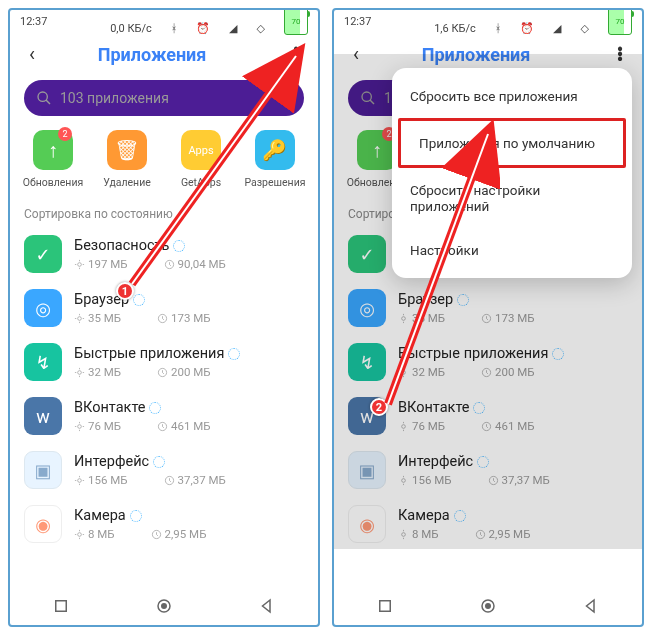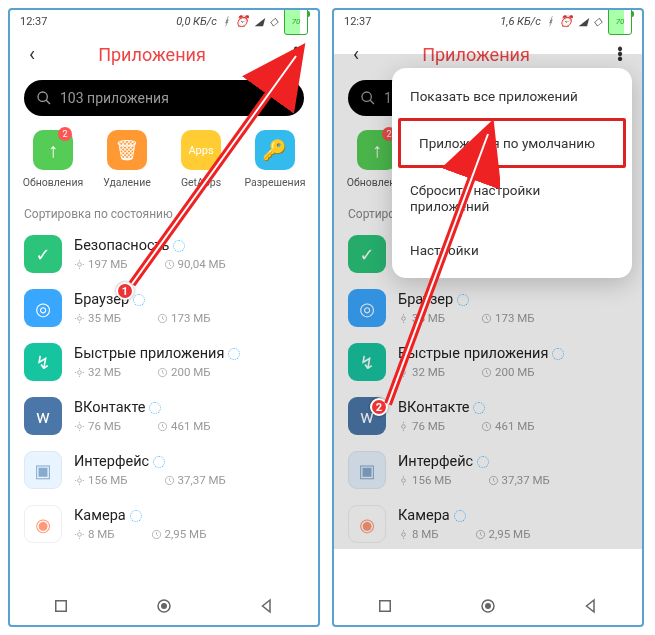--- a/index.html
+++ b/index.html
@@ -7,36 +7,36 @@
   .phone {
     width: 312px; height: 619px;
     border: 2px solid #5aa0d0; border-radius: 4px;
     background: #fff; position: relative; overflow: hidden;
     display: flex; flex-direction: column;
   }
   .statusbar {
     height: 22px; display: flex; justify-content: space-between; align-items: center;
     padding: 0 10px; font-size: 11px; color: #444;
   }
-  .sb-right { display: flex; gap: 6px; align-items: center; font-style: italic; }
+  .sb-right { display: flex; gap: 19px; align-items: flex-end; }
   .battery {
     width: 24px; height: 28px; border: 1px solid #3a3; border-radius: 3px;
     position: relative; display:flex; align-items:center; justify-content:center;
     font-size:8px; color:#2a2; background:linear-gradient(to right,#aaffaa 70%,#fff 70%);
   }
   .battery::after{content:"";position:absolute;right:-3px;top:3px;width:2px;height:6px;background:#3a3;border-radius:0 2px 2px 0;}
   .titlebar {
     display:flex; align-items:center; height:44px; padding:0 10px;
   }
   .back { width:24px; text-align:center; font-size:20px; color:#333; }
-  .title { flex:1; text-align:center; font-size:18px; font-weight:400; color:#ef4444; margin-left:-24px; }
+  .title { flex:1; text-align:center; font-size:18px; font-weight:700; color:#3b82f6; margin-left:-24px; }
   .kebab { width:24px; text-align:center; font-size:18px; color:#333; font-weight:bold; letter-spacing:0; line-height:6px; }
   .kebab span{display:block;height:5px;}
   .search {
-    margin: 4px 14px; height:36px; background:#000000; border-radius:18px;
+    margin: 4px 14px; height:36px; background:#4c1d95; border-radius:18px;
     display:flex; align-items:center; padding:16px 12px; color:#999; font-size:14px; gap:8px;
   }
   .search svg{width:16px;height:16px;stroke:#999;fill:none;stroke-width:2;}
   .actions {
     display:flex; justify-content: space-around; padding:10px 6px 8px;
   }
   .action { text-align:center; font-size:10.5px; color:#555; position:relative; width:70px;}
   .action .aicon{
     width:40px;height:40px;border-radius:10px;margin:0 auto 6px;
     display:flex;align-items:center;justify-content:center;font-size:20px;color:#fff;
@@ -514,21 +514,21 @@
                 </svg>
                 <span>2,95 МБ</span>
               </span>
             </div>
           </div>
         </div>
     </div>
 
     <div class="dim"></div>
     <div class="menu">
-      <div class="menu-item">Показать все приложений</div>
+      <div class="menu-item">Сбросить все приложения</div>
       <div class="menu-item hl">Приложения по умолчанию</div>
       <div class="menu-item">Сбросить настройки приложений</div>
       <div class="menu-item">Настройки</div>
     </div>
   </div>
 
   <div class="navbar">
     <svg class="nb" viewBox="0 0 24 24">
         <rect x="5" y="5" width="14" height="14"></rect>
       </svg>

